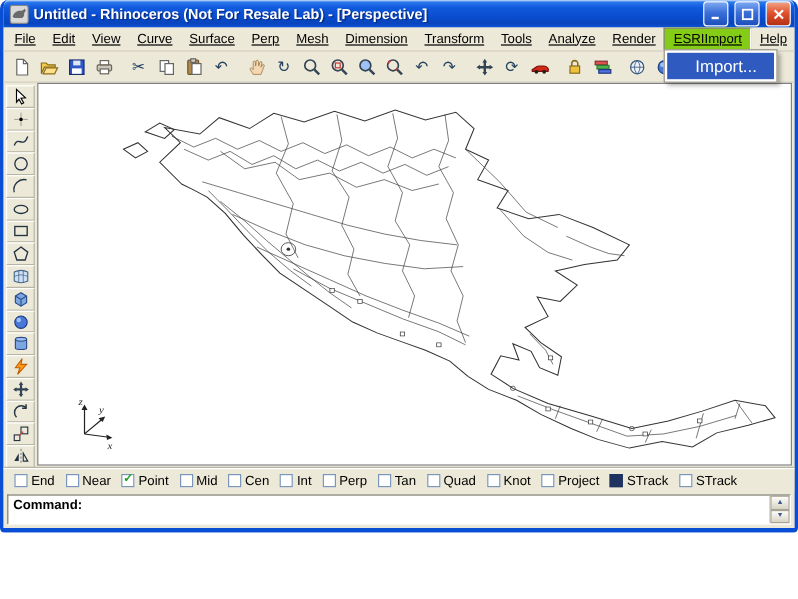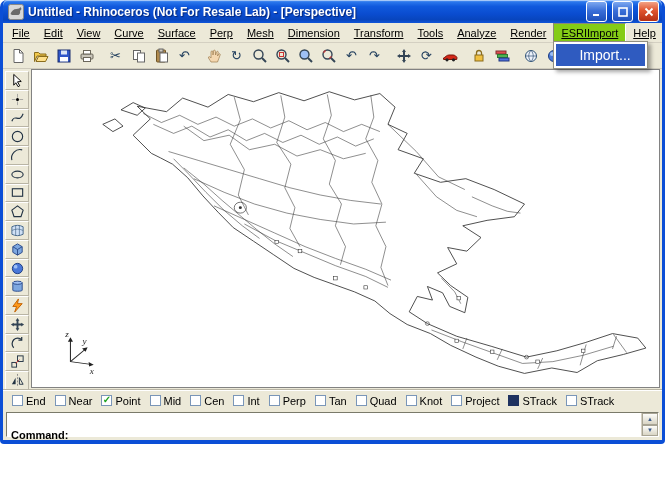--- a/index.html
+++ b/index.html
@@ -52,21 +52,21 @@
   .osnap-item{display:flex;align-items:center;gap:3px;font-size:11px;color:#000;}
   .cb{width:11px;height:11px;background:#fff;border:1px solid #7a96b8;box-sizing:border-box;
     display:flex;align-items:center;justify-content:center;}
   .cb .tick{display:none;color:#1BA11B;font-size:10px;font-weight:bold;line-height:1;margin:-1px 0 0 0;}
   .cb.checked .tick{display:block;}
   .cb.filled{background:#1f3260;border-color:#1f3260;}
   
   .commandbar{height:30px;flex:0 0 30px;background:#ECE9D8;padding:2px 3px 3px;box-sizing:border-box;}
   .cmd-field{display:flex;align-items:stretch;height:100%;background:#fff;box-sizing:border-box;
     border:1px solid;border-color:#7a7a6a #fff #fff #7a7a6a;}
-  .cmd-prompt{font-size:11px;font-weight:bold;padding:16px 2px 0 4px;color:#000;}
+  .cmd-prompt{font-size:11px;font-weight:bold;padding:2px 2px 0 4px;color:#000;}
   .cmd-input{flex:1;border:none;outline:none;font:11px "Liberation Sans",sans-serif;padding:2px;background:transparent;}
   .cmd-scroll{width:16px;flex:0 0 16px;display:flex;flex-direction:column;border-left:1px solid #d4d0c2;}
   .cmd-scroll .sc{flex:1;display:flex;align-items:center;justify-content:center;font-size:6px;color:#3a5a8c;
     background:linear-gradient(180deg,#fdfdfa,#d9d5c5);border:1px solid #a8a494;box-sizing:border-box;}
   .map-line{fill:none;stroke:#3c3c3c;stroke-width:.6;}
   .map-outline{fill:none;stroke:#333;stroke-width:.9;}
   .map-mark{fill:#fff;stroke:#333;stroke-width:.6;}
   .axis-label{font:italic 9px "Liberation Serif",serif;fill:#222;}
 </style>
 </head>

